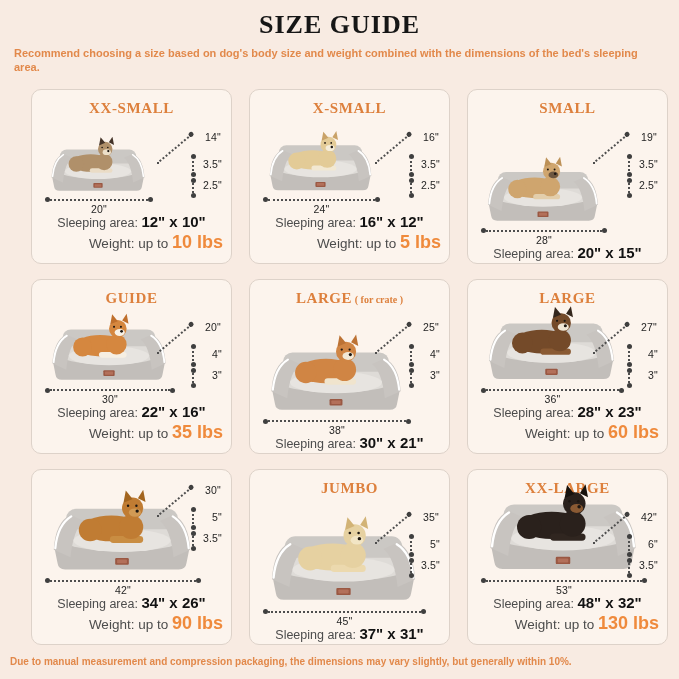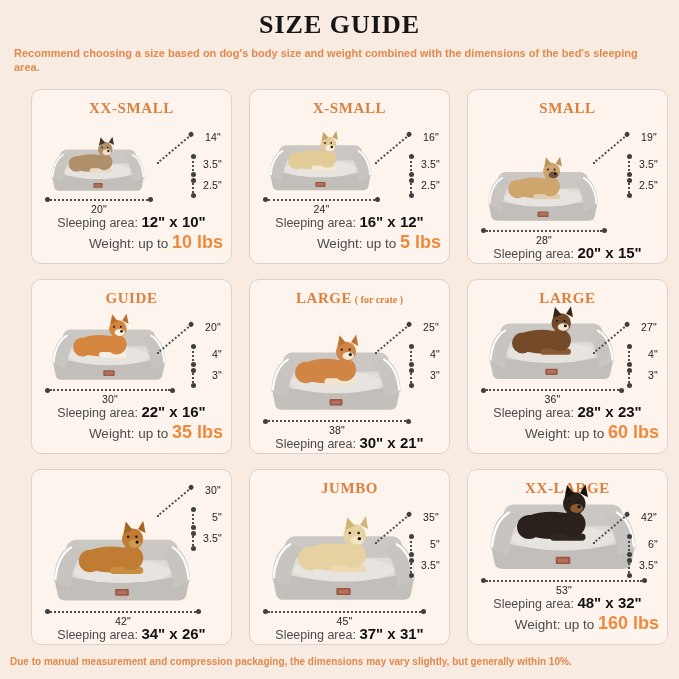--- a/index.html
+++ b/index.html
@@ -341,20 +341,21 @@
       <div class="dim-diag"></div>
       <span class="lbl depth">30"</span>
       <div class="vline v1"></div>
       <span class="lbl h1">5"</span>
       <div class="vline v2"></div>
       <span class="lbl h2">3.5"</span>
       <div class="wline" style="left: 10px; width: 146px;"></div>
       <span class="lbl w" style="left: 61px;">42"</span>
     </div>
     <div class="area-line"><span class="area-label">Sleeping area:</span> <span class="area-val">34" x 26"</span></div>
+    <div class="weight-line"><span class="weight-label">Weight:</span> <span class="weight-prefix">up to</span> <span class="weight-val">90 lbs</span></div>
   </div>
       <div class="card">
     <div class="card-title"><span class="t-main">JUMBO</span><span class="t-suffix"></span></div>
     <div class="illus">
       <svg class="bed-svg" xmlns="http://www.w3.org/2000/svg" viewBox="0 0 200 124" width="159" height="99">
             <path d="M20,76 L180,76 Q190,76 189,86 L185,106 Q184,114 175,114 L25,114 Q16,114 15,106 L11,86 Q10,76 20,76 Z" fill="#c2beba"></path>
             <ellipse cx="100" cy="72" rx="84" ry="18" fill="#dedbd7"></ellipse>
             <rect x="26" y="34" width="148" height="27" rx="13.5" fill="#cbc8c4"></rect>
             <path d="M32,42 Q12,52 10,88 L32,98 Q36,60 50,50 Z" fill="#c8c4c0"></path>
             <path d="M168,42 Q188,52 190,88 L168,98 Q164,60 150,50 Z" fill="#c8c4c0"></path>
@@ -415,17 +416,17 @@
       <div class="dim-diag"></div>
       <span class="lbl depth">42"</span>
       <div class="vline v1"></div>
       <span class="lbl h1">6"</span>
       <div class="vline v2"></div>
       <span class="lbl h2">3.5"</span>
       <div class="wline" style="left: 10px; width: 156px;"></div>
       <span class="lbl w" style="left: 66px;">53"</span>
     </div>
     <div class="area-line"><span class="area-label">Sleeping area:</span> <span class="area-val">48" x 32"</span></div>
-    <div class="weight-line"><span class="weight-label">Weight:</span> <span class="weight-prefix">up to</span> <span class="weight-val">160 lbs</span></div>
+    <div class="weight-line"><span class="weight-label">Weight:</span> <span class="weight-prefix">up to</span> <span class="weight-val">130 lbs</span></div>
   </div>
     </div>
   <p class="page-footnote">Due to manual measurement and compression packaging, the dimensions may vary slightly, but generally within 10%.</p>
 </div>
 
 </body></html>

